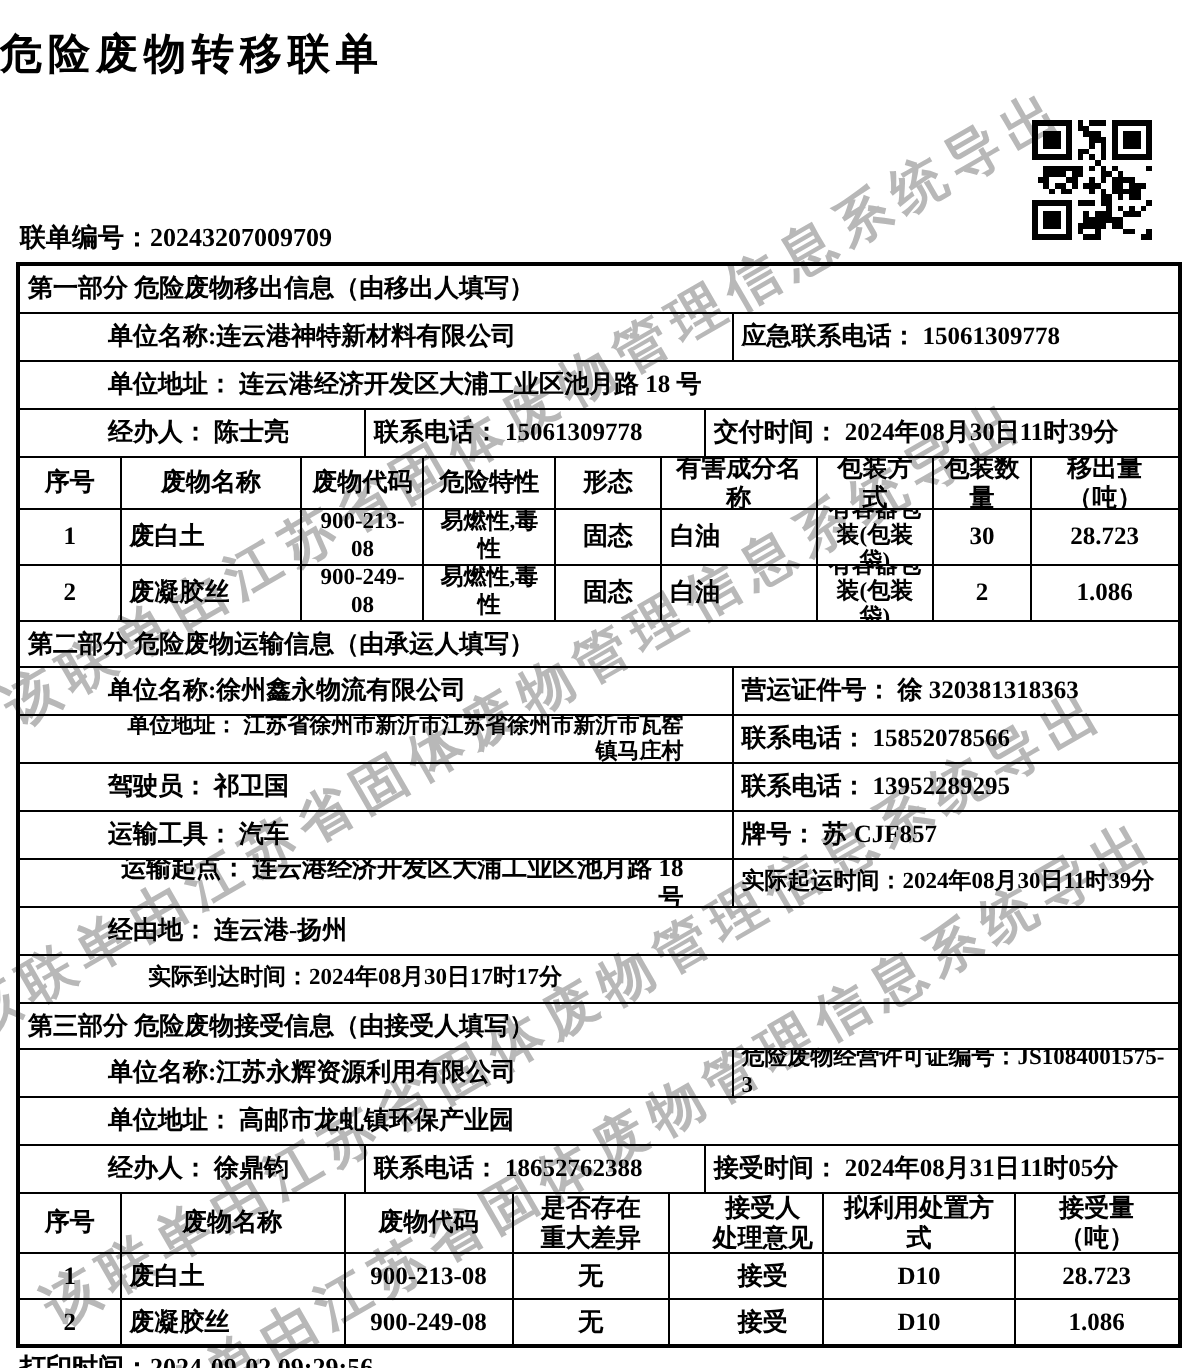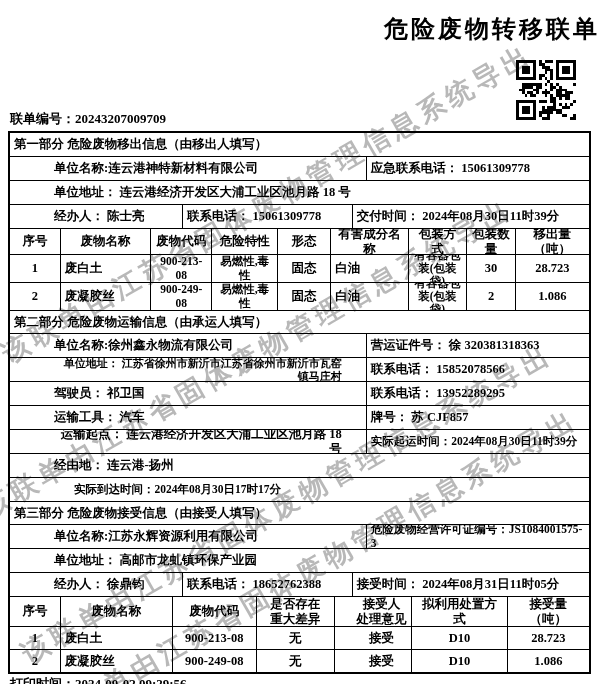--- a/index.html
+++ b/index.html
@@ -3,21 +3,21 @@
 <meta charset="utf-8">
 <style>
   * { margin:0; padding:0; box-sizing:border-box; }
   html,body { background:#ffffff; }
   .page {
     position:relative; width:600px; height:684px; background:#ffffff;
     overflow:hidden; font-family:"Liberation Serif", serif; color:#000;
   }
   .doc-title {
     position:absolute; top:13px; left:0; width:100%;
-    text-align:right; font-size:24px; font-weight:bold; letter-spacing:3px;
+    text-align:left; font-size:21px; font-weight:bold; letter-spacing:3px;
   }
   .manifest-no {
     position:absolute; left:10px; top:110px; font-size:13px; font-weight:bold;text-align:right;
   }
   .qr {
     position:absolute; left:516px; top:60px; width:60px; height:60px;
   }
   .qr svg { width:100%; height:100%; shape-rendering:crispEdges; }
 
   

